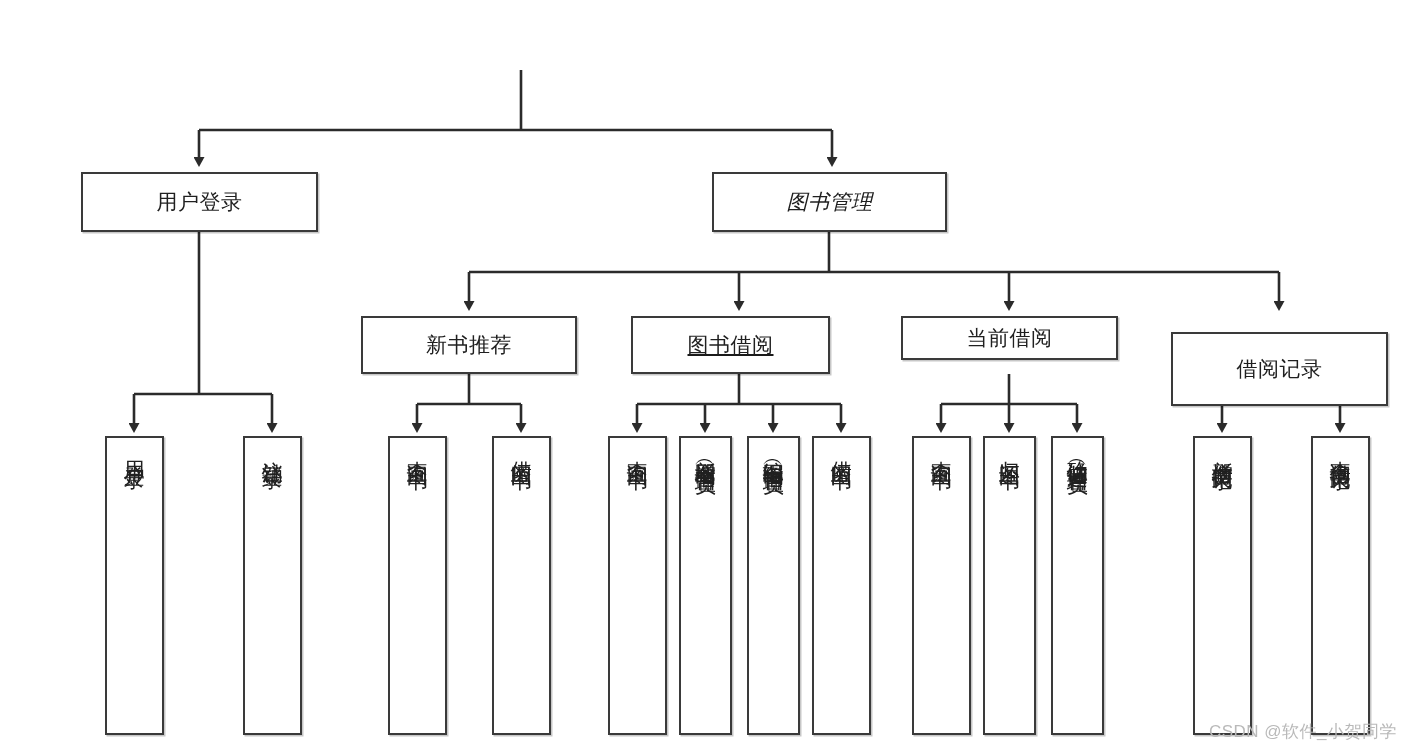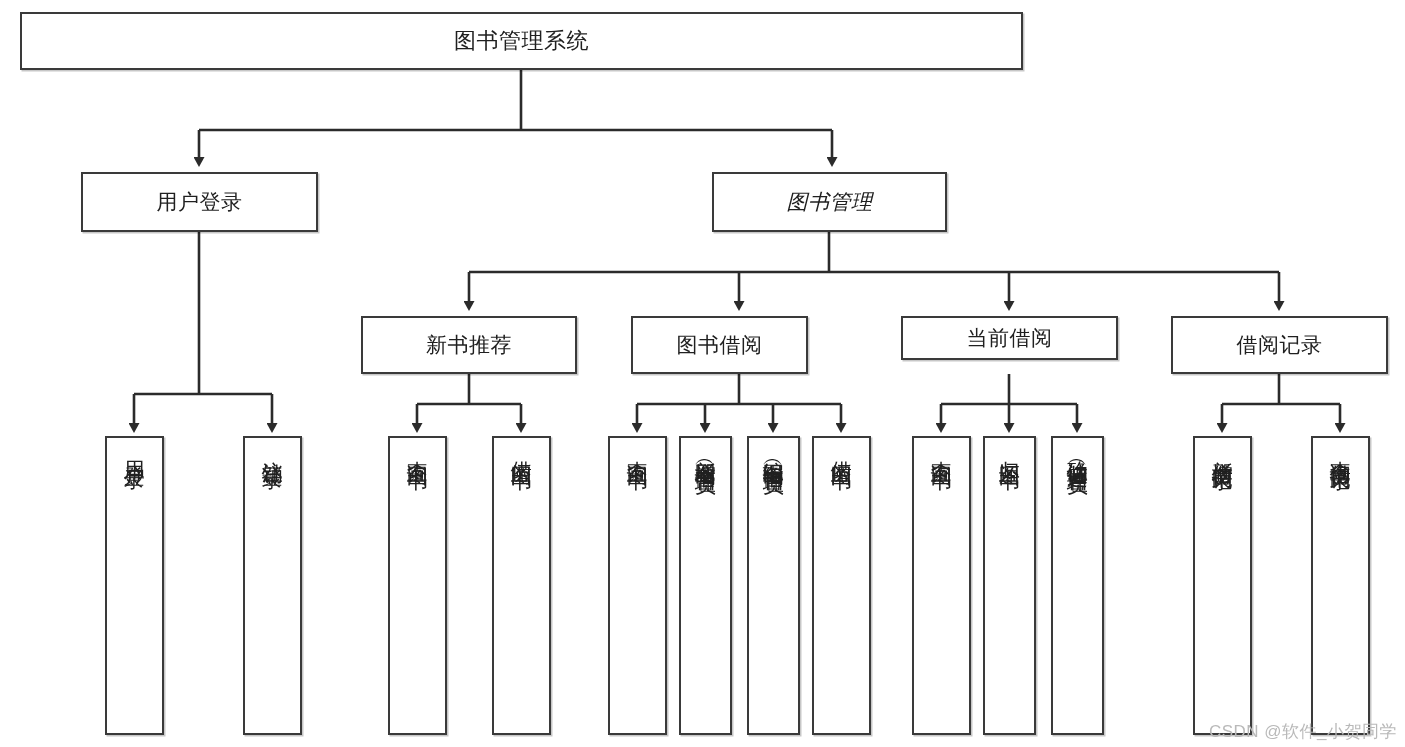--- a/index.html
+++ b/index.html
@@ -120,41 +120,38 @@
       <path d="M1009,404 L1009,424" marker-end="url(#arr)"></path>
       <path d="M1077,404 L1077,424" marker-end="url(#arr)"></path>
 
       <path d="M1279,374 L1279,404"></path>
       <path d="M1222,404 L1340,404"></path>
       <path d="M1222,404 L1222,424" marker-end="url(#arr)"></path>
       <path d="M1340,404 L1340,424" marker-end="url(#arr)"></path>
     </g>
   </svg>
 
-  <div class="node root" style="left:20px; top:12px; width:1003px; height:58px;">
-    <span class="lbl">图书管理系统</span>
-  </div>
 
   <div class="node lvl1" style="left:81px; top:172px; width:237px; height:60px;">
     <span class="lbl">用户登录</span>
   </div>
   <div class="node lvl1" style="left:712px; top:172px; width:235px; height:60px;font-style:italic;">
     <span class="lbl">图书管理</span>
   </div>
 
   <div class="node lvl2" style="left:361px; top:316px; width:216px; height:58px;">
     <span class="lbl">新书推荐</span>
   </div>
-  <div class="node lvl2" style="left:631px; top:316px; width:177px; height:58px;">
+  <div class="node lvl2" style="left:631px; top:316px; width:199px; height:58px;text-decoration:underline;">
     <span class="lbl">图书借阅</span>
   </div>
   <div class="node lvl2" style="left:901px; top:316px; width:217px; height:44px;">
     <span class="lbl">当前借阅</span>
   </div>
-  <div class="node lvl2" style="left:1171px; top:316px; width:217px; height:58px;">
+  <div class="node lvl2" style="left:1171px; top:332px; width:217px; height:74px;">
     <span class="lbl">借阅记录</span>
   </div>
 
   <div class="node leaf" style="left:105px; top:436px; width:59px; height:299px;">
     <span class="lbl">用户登录</span>
   </div>
   <div class="node leaf" style="left:243px; top:436px; width:59px; height:299px;">
     <span class="lbl">注销登录</span>
   </div>
 

